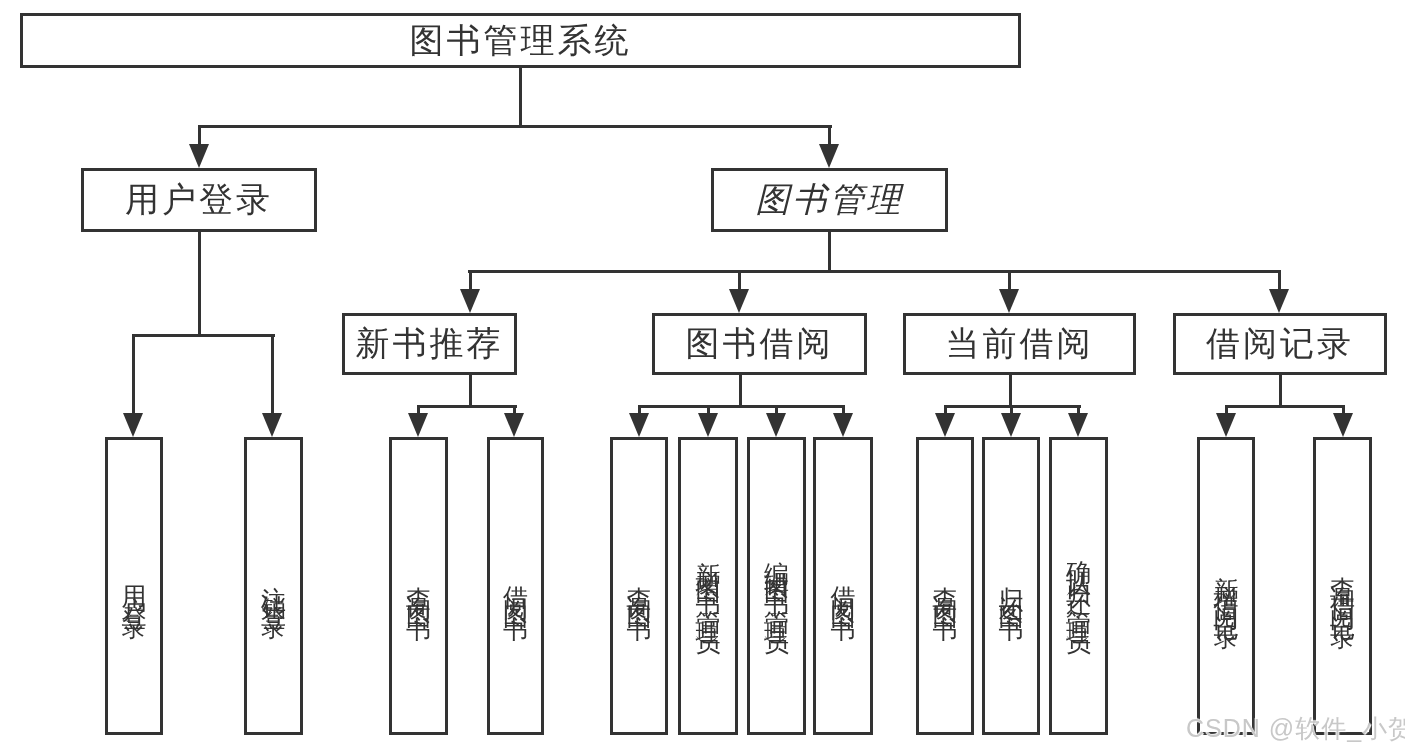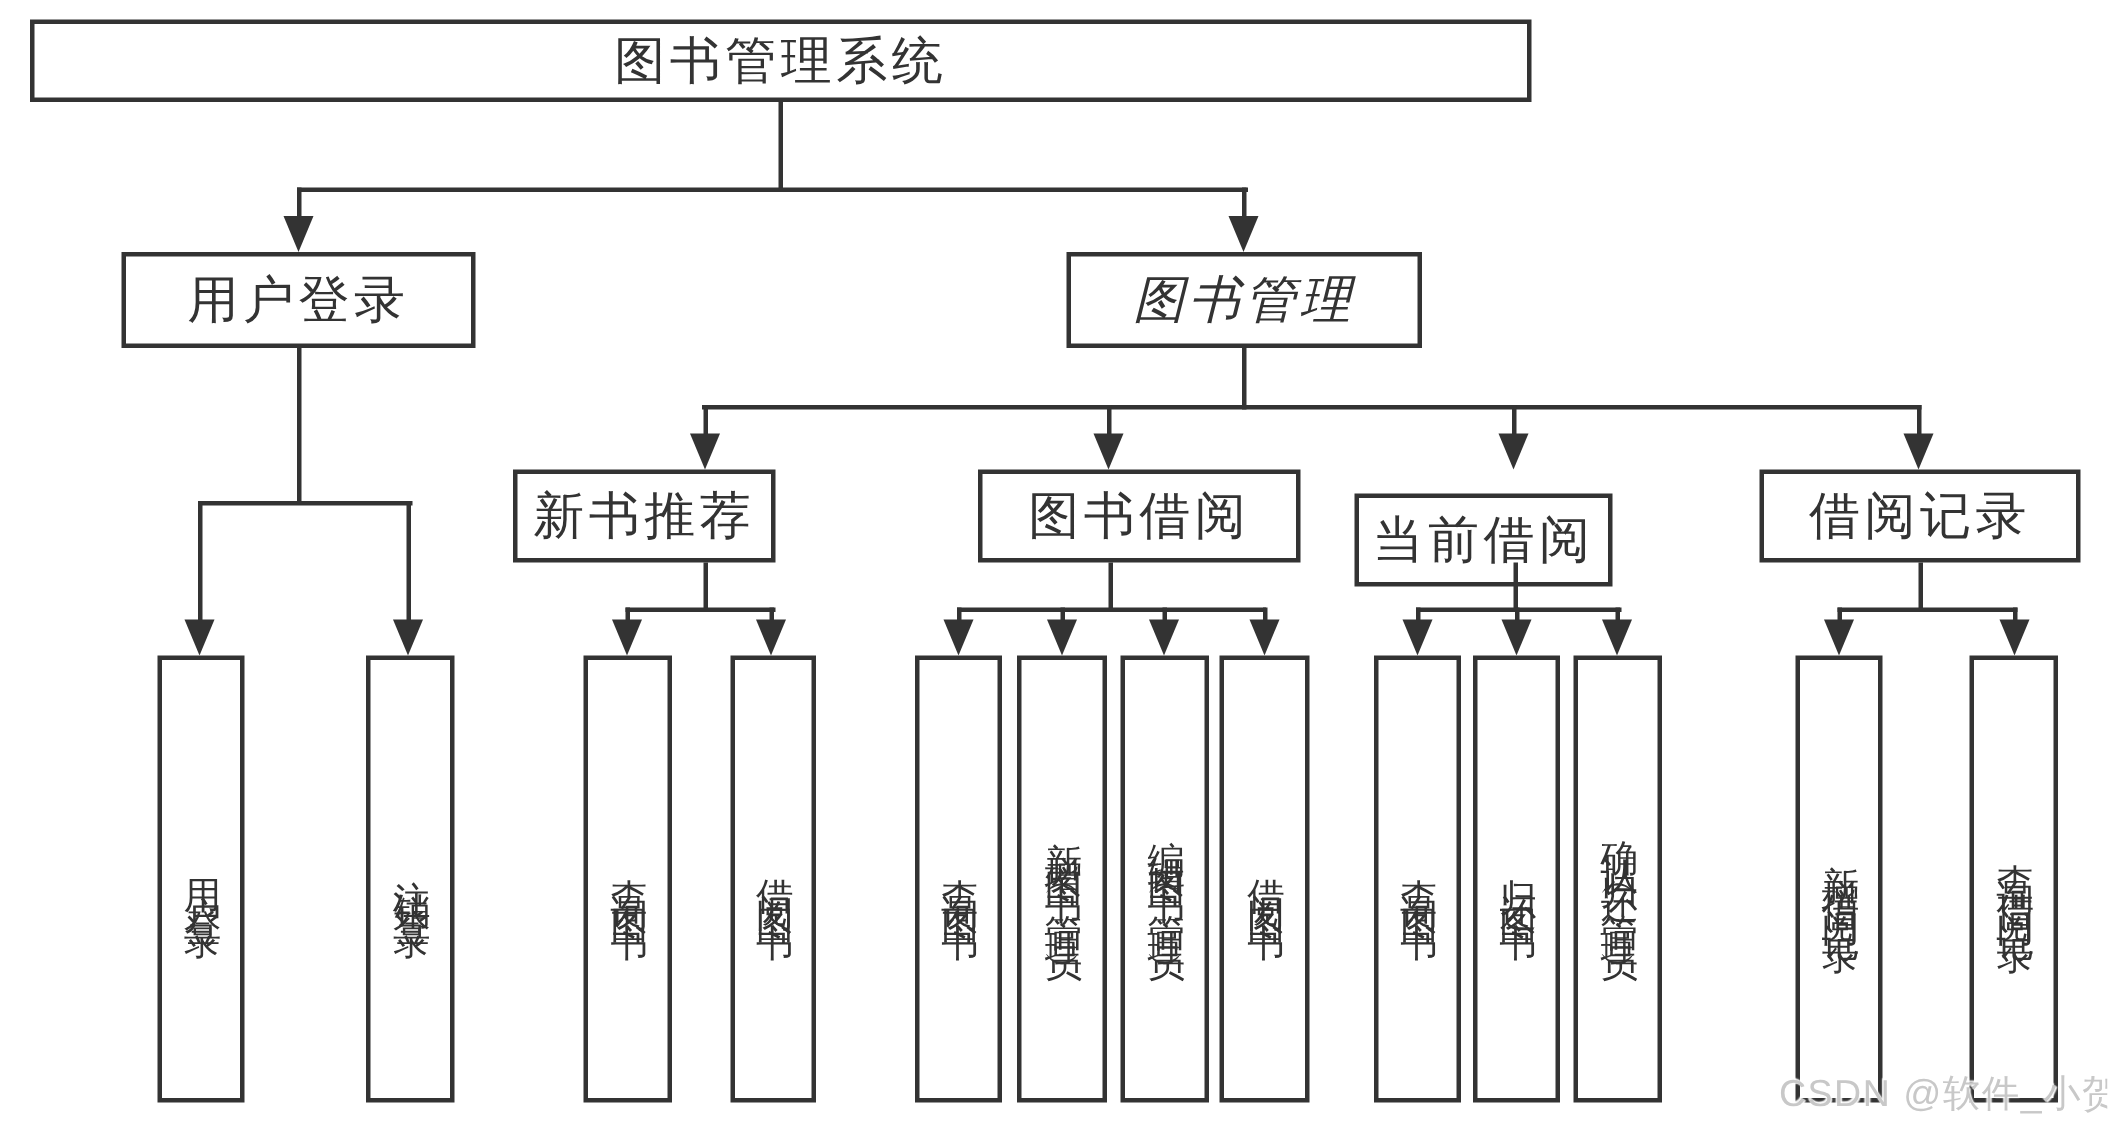--- a/index.html
+++ b/index.html
@@ -67,21 +67,21 @@
 
 <div id="canvas">
 
   <div class="box h" style="left:20px;top:13px;width:1001px;height:55px;">图书管理系统</div>
 
   <div class="box h" style="left:81px;top:168px;width:236px;height:64px;">用户登录</div>
   <div class="box h" style="left:711px;top:168px;width:237px;height:64px;font-style:italic;">图书管理</div>
 
   <div class="box h" style="left:342px;top:313px;width:175px;height:62px;">新书推荐</div>
   <div class="box h" style="left:633px;top:313px;width:215px;height:62px;margin-left:19px;">图书借阅</div>
-  <div class="box h" style="left:903px;top:329px;width:172px;height:62px;">当前借阅</div>
+  <div class="box h" style="left:903px;top:313px;width:233px;height:62px;">当前借阅</div>
   <div class="box h" style="left:1173px;top:313px;width:214px;height:62px;">借阅记录</div>
 
   <div class="box v" style="left:105px;top:437px;width:58px;height:298px;">
     <span class="vt">用户登录</span>
     </div>
   <div class="box v" style="left:244px;top:437px;width:59px;height:298px;">
     <span class="vt">注销登录</span>
     </div>
 
   <div class="box v" style="left:389px;top:437px;width:59px;height:298px;">

